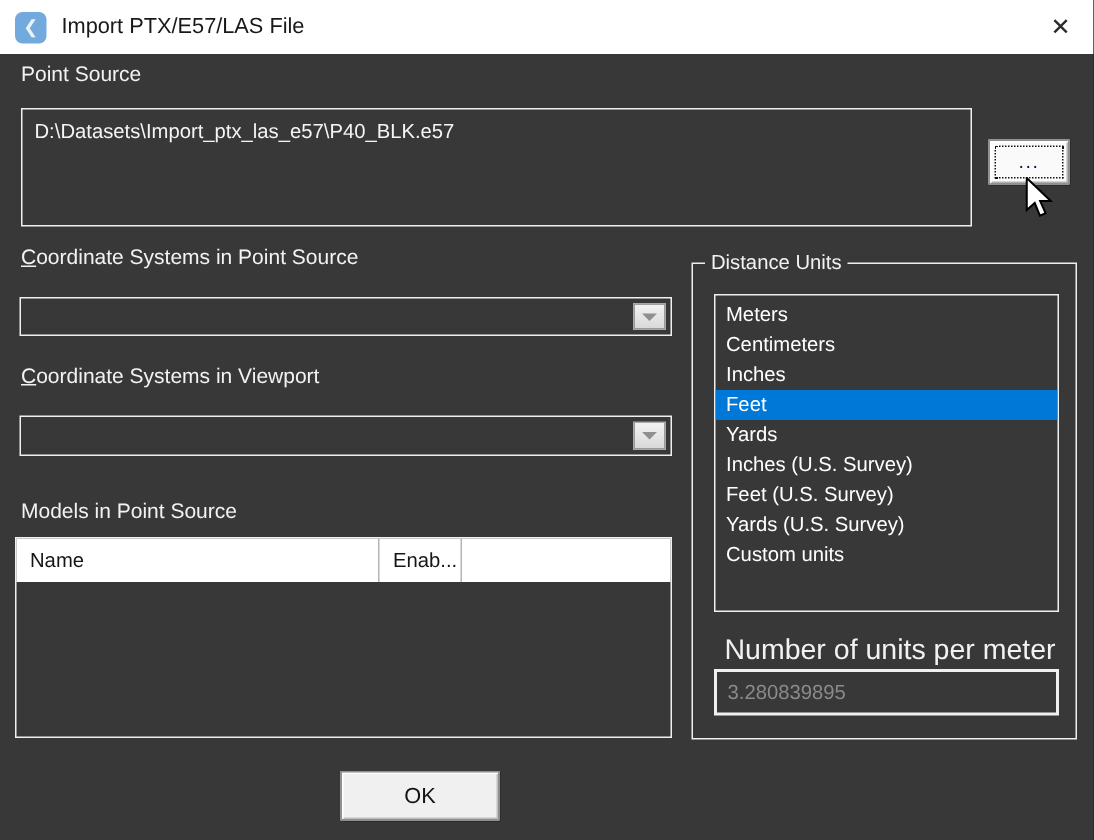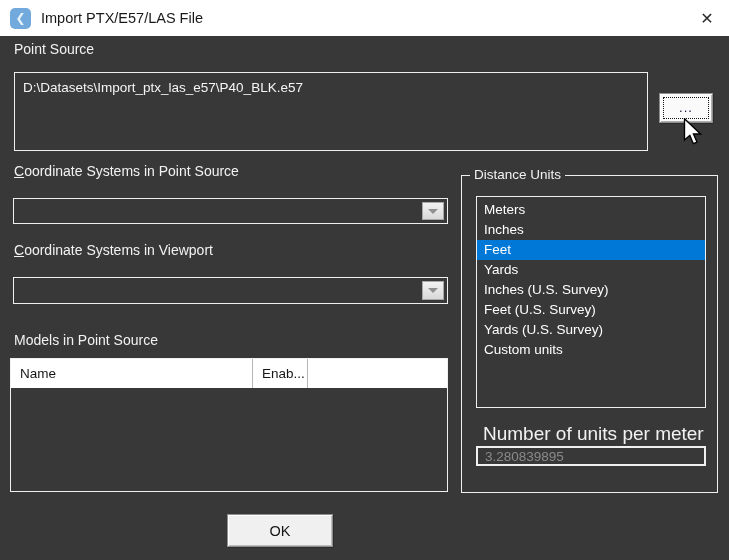--- a/index.html
+++ b/index.html
@@ -117,21 +117,21 @@
     padding-top: 3px;
     overflow: hidden;
   }
   .list-item {
     height: 20px; line-height: 20px; padding-left: 7px;
     color: #ffffff; font-size: 13.5px; white-space: nowrap;
     cursor: default;
   }
   .list-item.selected { background: var(--selection, #0078d7); }
   .upm-input {
-    position: absolute; left: 476px; top: 446px; width: 230px; height: 20px;
+    position: absolute; left: 476px; top: 446px; width: 230px; height: 31px;
     border: 2px solid var(--border-light, #f0f0f0);
     background: transparent;
     color: var(--disabled-text, #8a8a8a);
     font-family: "Liberation Sans", sans-serif;
     font-size: 13.5px; padding-left: 7px;
   }
   
   .push-btn {
     position: absolute; top: 514px; height: 33px;
     background: var(--button-face, #f0f0f0);
@@ -194,20 +194,21 @@
       <div class="hcell c-fill"></div>
     </div>
     <div class="models-body"></div>
   </div>
 
   <div class="groupbox"></div>
   <div class="group-label">Distance Units</div>
 
   <div class="listbox">
     <div class="list-item">Meters</div>
+    <div class="list-item">Centimeters</div>
     <div class="list-item">Inches</div>
     <div class="list-item selected">Feet</div>
     <div class="list-item">Yards</div>
     <div class="list-item">Inches (U.S. Survey)</div>
     <div class="list-item">Feet (U.S. Survey)</div>
     <div class="list-item">Yards (U.S. Survey)</div>
     <div class="list-item">Custom units</div>
   </div>
 
   <div class="lbl" style="left:483px; top:423px; font-size:19px;">Number of units per meter</div>

